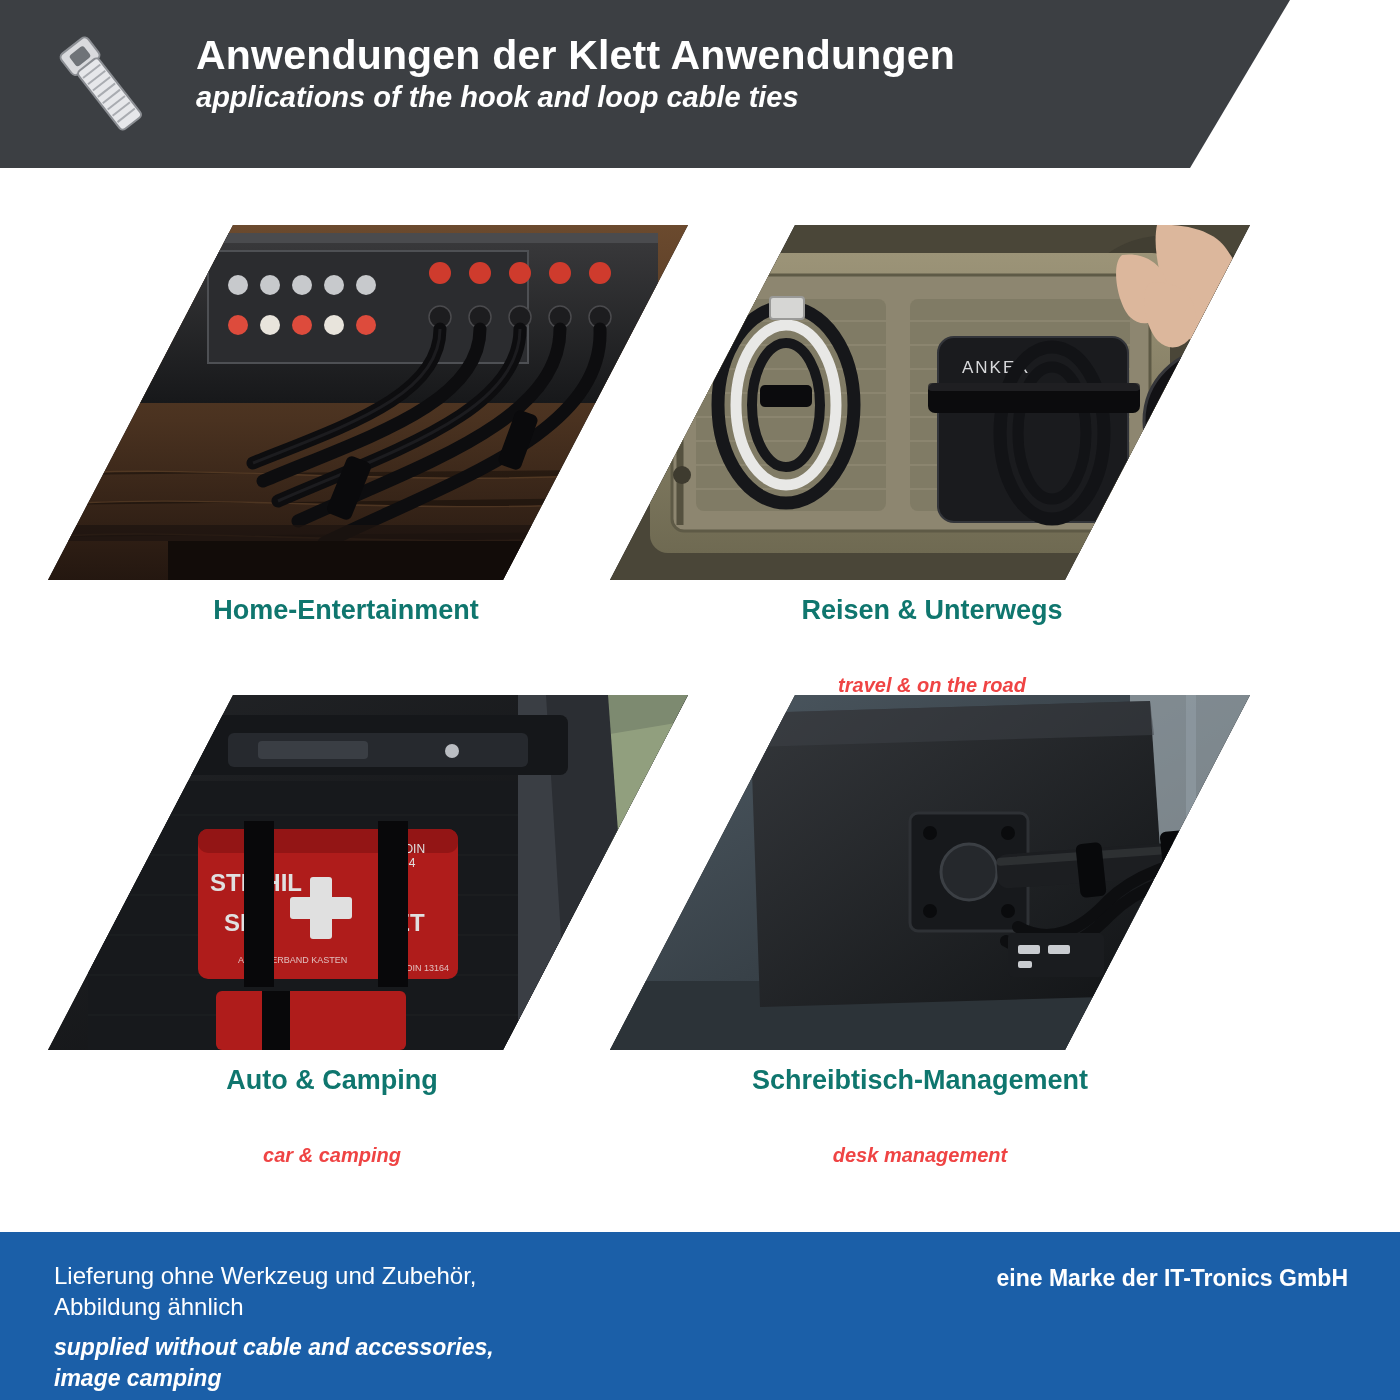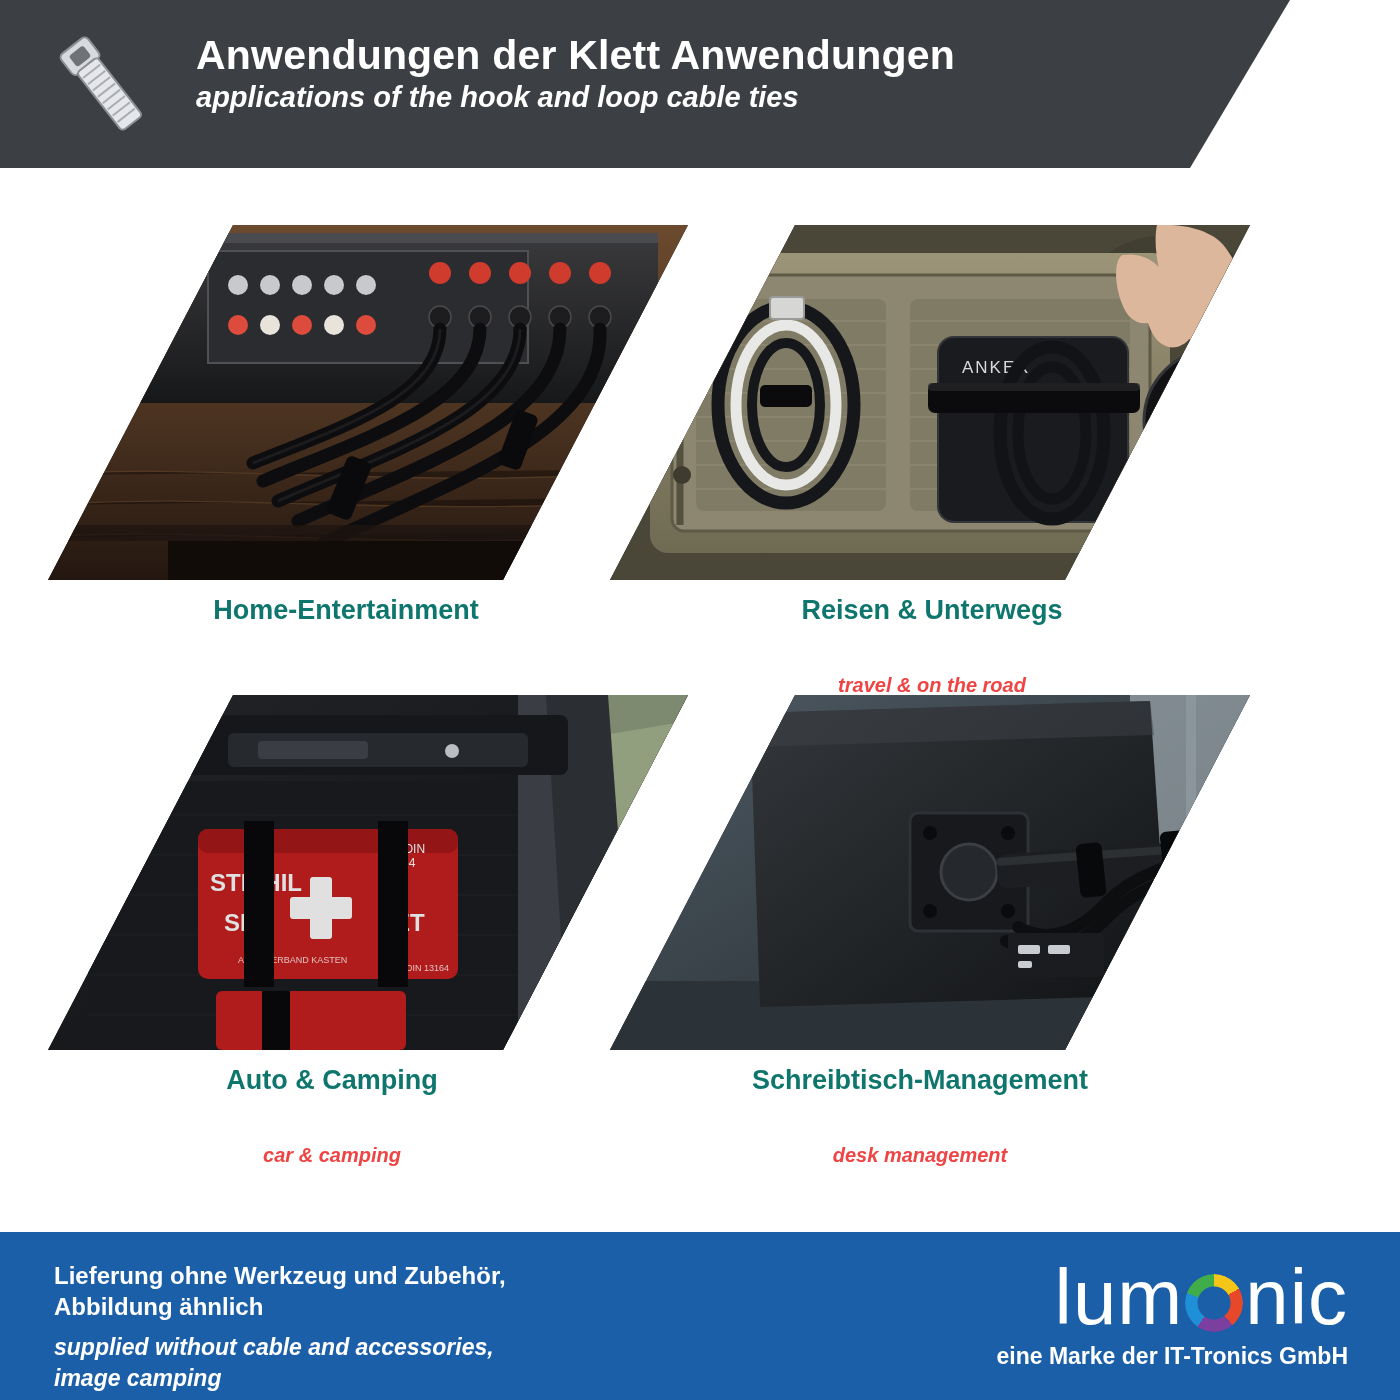--- a/index.html
+++ b/index.html
@@ -108,21 +108,21 @@
     overflow: hidden;
   }
   .footer-text {
     position: absolute;
     left: 54px; top: 28px;
     color: #ffffff;
     width: 620px;
   }
   .footer-de {
     font-size: 24px;
-    font-weight: bold;
+    font-weight: normal;
     line-height: 1.3;
   }
   .footer-en {
     font-size: 23px;
     font-weight: bold;
     font-style: italic;
     line-height: 1.32;
     margin-top: 10px;
   }
   .brand {
@@ -477,20 +477,17 @@
         <div>Lieferung ohne Werkzeug und Zubehör,</div>
         <div>Abbildung ähnlich</div>
       </div>
       <div class="footer-en">
         <div>supplied without cable and accessories,</div>
         <div>image camping</div>
       </div>
     </div>
 
     <div class="brand">
-      <div class="brand-word">
-        <span>lum</span><span class="ring"></span><span>nic</span>
-      </div>
       <div class="brand-tag">eine Marke der IT-Tronics GmbH</div>
     </div>
   </div>
 
 </div>
 
 </body></html>

